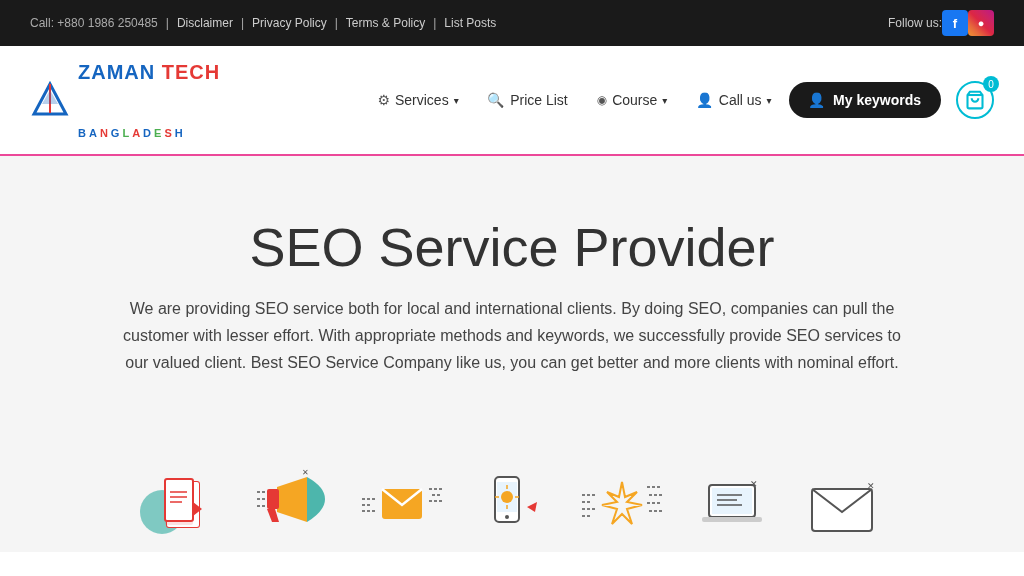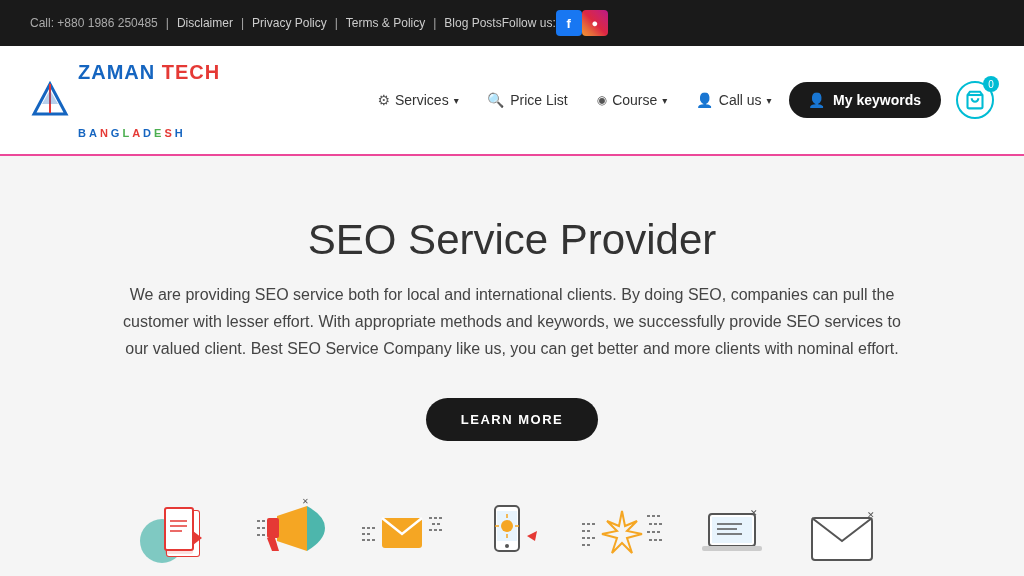--- a/index.html
+++ b/index.html
@@ -5,21 +5,21 @@
     * { margin: 0; padding: 0; box-sizing: border-box; }
     body { font-family: 'Segoe UI', Arial, sans-serif; background: #fff; width: 1024px; overflow-x: hidden; }
 
     
     .top-bar {
       background: #1a1a1a;
       color: #ccc;
       font-size: 12px;
       padding: 10px 30px;
       display: flex;
-      justify-content: flex-start;
+      justify-content: space-between;
       align-items: center;
     }
     .top-bar-left { display: flex; gap: 8px; align-items: center; }
     .top-bar-left span { color: #aaa; }
     .top-bar-left a { color: #ccc; text-decoration: none; }
     .top-bar-separator { color: #555; }
     .top-bar-right { display: flex; align-items: center; gap: 0; color: #ccc; font-size: 12px; }
     .social-icon {
       width: 26px; height: 26px;
       border-radius: 4px;
@@ -108,21 +108,21 @@
       display: flex; align-items: center; justify-content: center;
     }
 
     
     .hero {
       background: #f5f5f5;
       text-align: center;
       padding: 60px 80px 40px;
     }
     .hero h1 {
-      font-size: 42px;
+      font-size: 54px;
       font-weight: 400;
       color: #333;
       margin-bottom: 17px;
     }
     .hero p {
       font-size: 16px;
       color: #444;
       line-height: 1.7;
       max-width: 800px;
       margin: 13px auto 35px;
@@ -169,21 +169,21 @@
 <div class="top-bar">
   <div class="top-bar-left">
     <span>Call: +880 1986 250485</span>
     <span class="top-bar-separator">|</span>
     <a>Disclaimer</a>
     <span class="top-bar-separator">|</span>
     <a>Privacy Policy</a>
     <span class="top-bar-separator">|</span>
     <a>Terms &amp; Policy</a>
     <span class="top-bar-separator">|</span>
-    <a>Blog Posts</a>
+    <a>List Posts</a>
   </div>
   <div class="top-bar-right">
     <span>Follow us:</span>
     <span class="social-icon fb-icon">f</span>
     <span class="social-icon ig-icon" style="font-size:11px;">●</span>
   </div>
 </div>
 
 <div class="header">
 
@@ -242,21 +242,20 @@
         </svg>
       </div>
       <span class="cart-badge">0</span>
     </div>
   </nav>
 </div>
 
 <div class="hero">
   <h1>SEO Service Provider</h1>
   <p>We are providing SEO service both for local and international clients. By doing SEO, companies can pull the customer with lesser effort. With appropriate methods and keywords, we successfully provide SEO services to our valued client. Best SEO Service Company like us, you can get better and more clients with nominal effort.</p>
-  <button class="btn-learn-more">LEARN MORE</button>
 </div>
 
 <div class="icons-strip">
 
   <div class="icon-item">
     <svg viewBox="0 0 90 80" class="illustration-svg">
       <circle cx="25" cy="45" r="22" fill="#4db6ac" opacity="0.7"></circle>
       <rect x="30" y="15" width="32" height="45" rx="2" fill="white" stroke="#e53935" stroke-width="2"></rect>
       <rect x="30" y="15" width="32" height="45" rx="2" fill="#fff"></rect>
       <rect x="28" y="18" width="28" height="40" rx="2" fill="#e53935" opacity="0.15"></rect>

